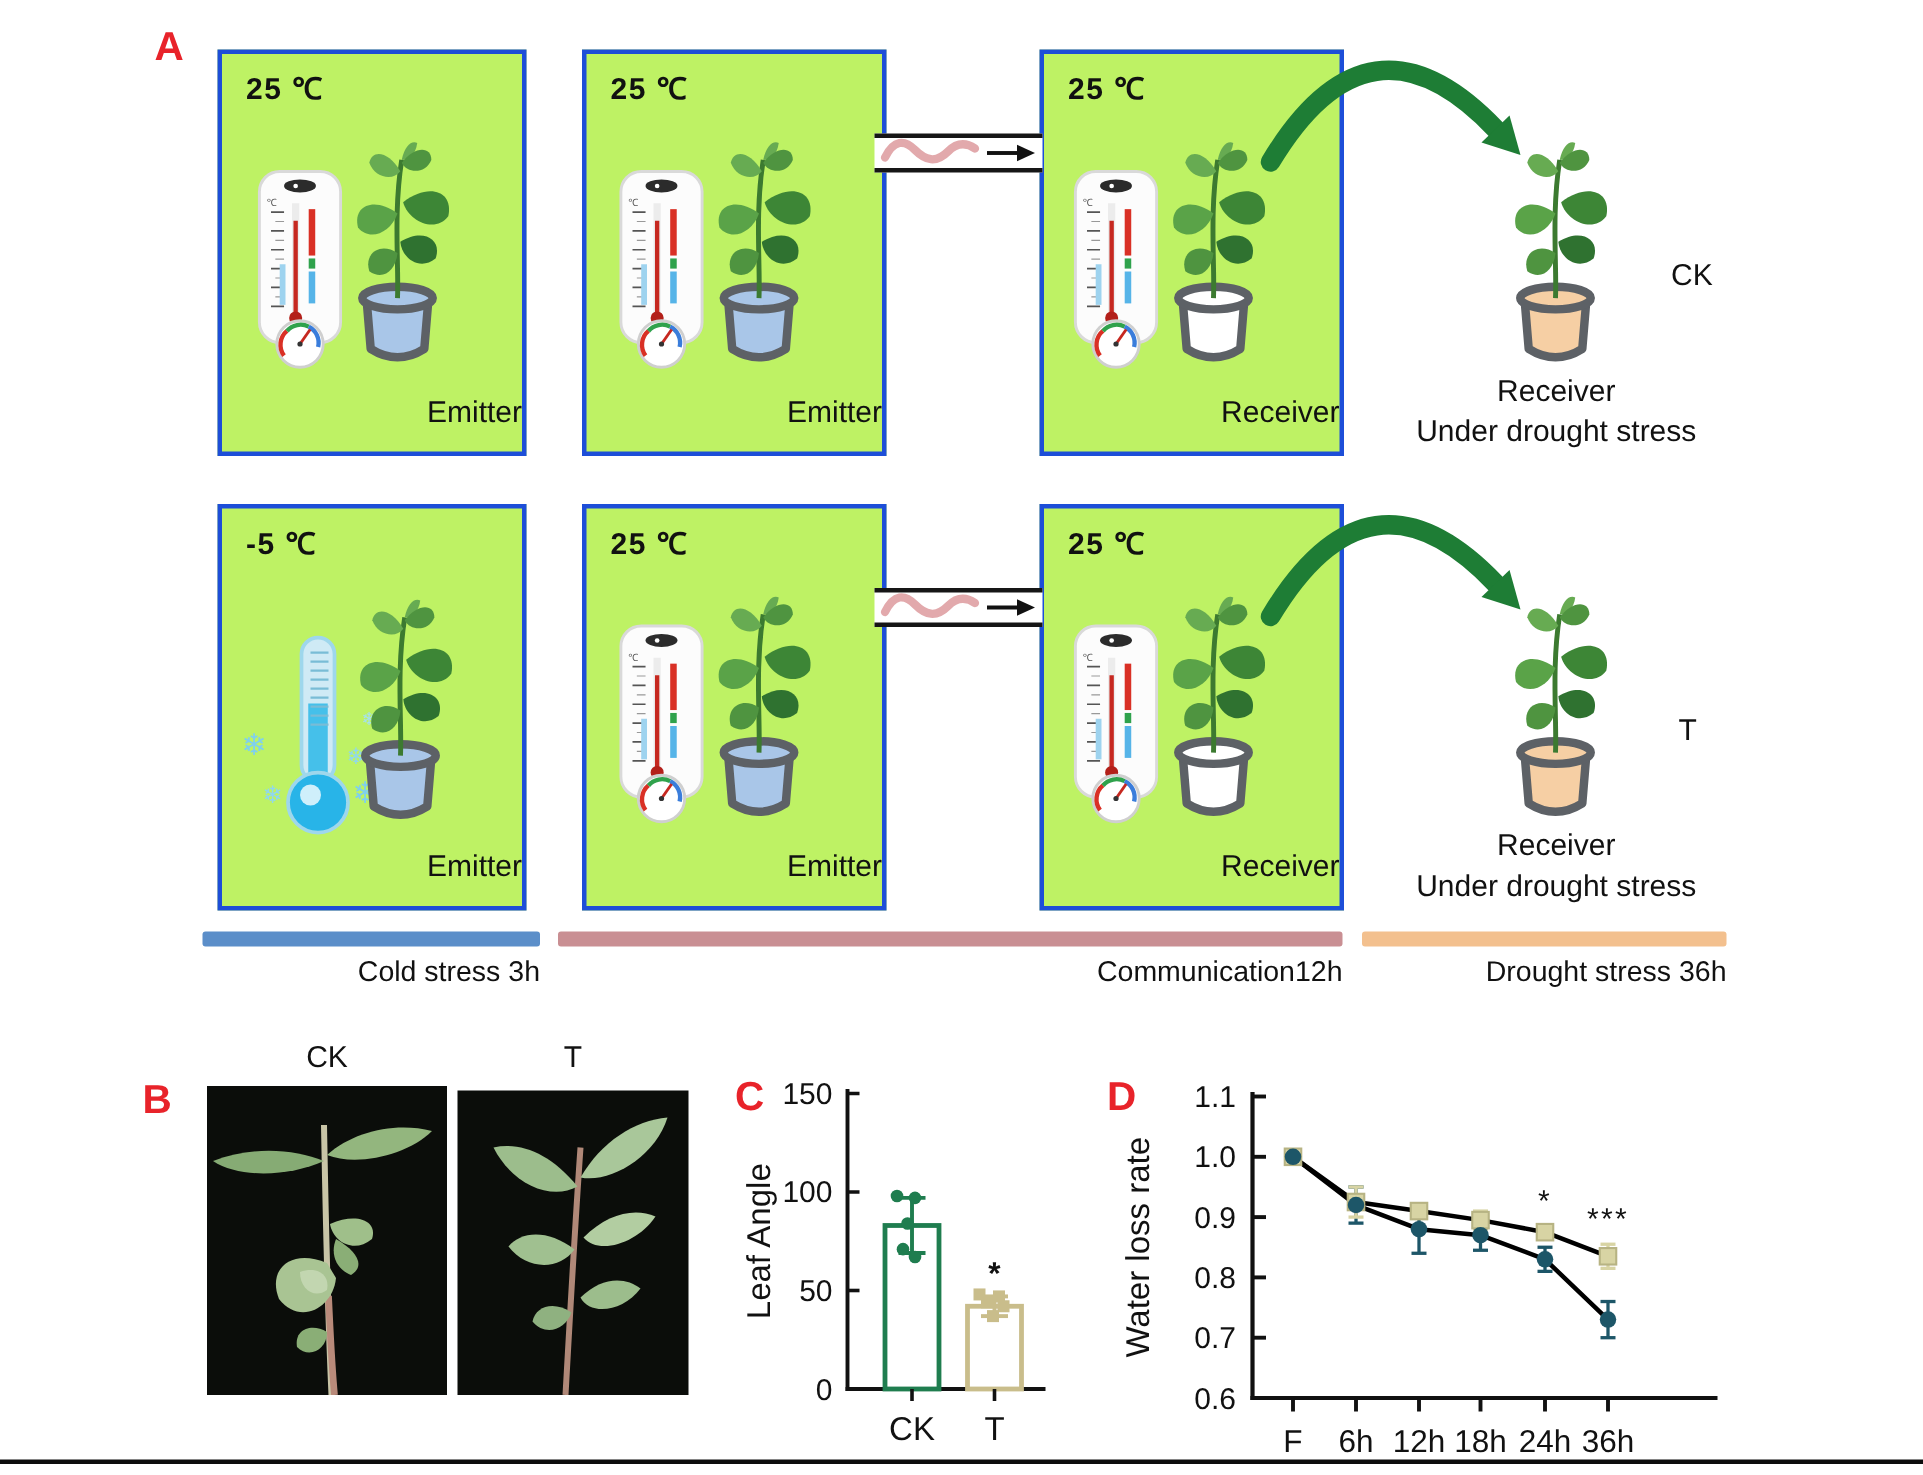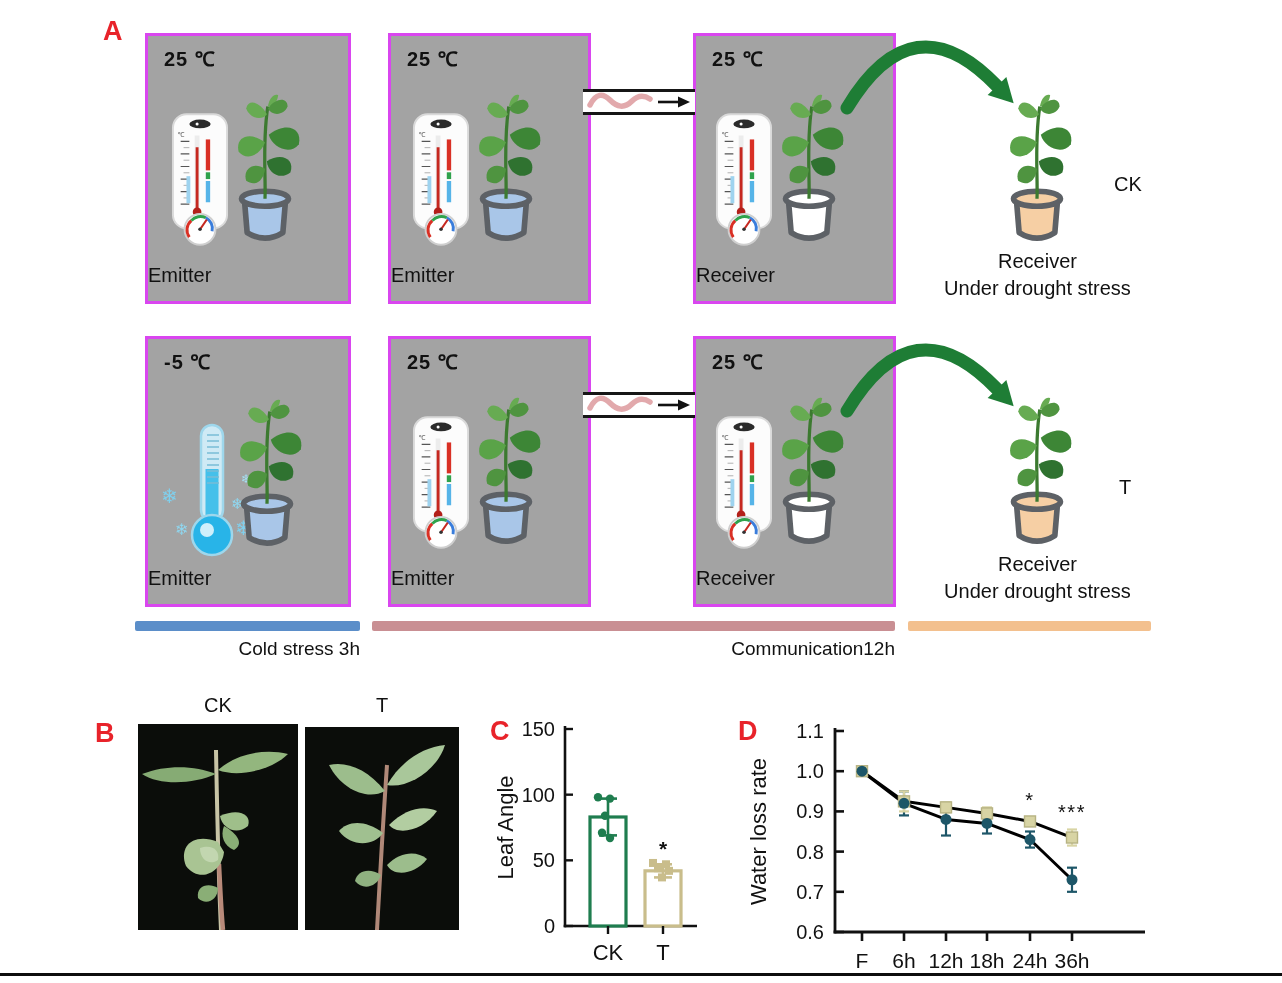--- a/index.html
+++ b/index.html
@@ -1,22 +1,22 @@
 <!DOCTYPE html>
 <html><head>
 <meta charset="utf-8">
 <style>
   html,body{margin:0;padding:0;background:#fff;}
   .fig{position:relative;width:1282px;height:983px;background:#fff;overflow:hidden;
        font-family:"Liberation Sans",sans-serif;color:#111;}
   .abs{position:absolute;}
   .panel-letter{position:absolute;font-size:27px;font-weight:bold;color:#e8232a;}
-  .chamber{position:absolute;border:3px solid #d946ef;background:#a3a3a3;z-index:1;}
+  .chamber{position:absolute;border:3px solid #1d4ed8;background:#bef264;z-index:1;}
   .temp{position:absolute;left:16px;top:9px;font-size:20px;font-weight:bold;letter-spacing:1px;}
-  .role{position:absolute;left:0;right:0;bottom:14px;text-align:left;font-size:20px;}
+  .role{position:absolute;left:0;right:0;bottom:14px;text-align:right;font-size:20px;}
   .corridor{position:absolute;width:112px;height:20px;background:#fff;
             border-top:3px solid #161616;border-bottom:3px solid #161616;z-index:3;
             display:flex;align-items:center;justify-content:center;}
   .pot-blue{color:#a9c6e8;}
   .pot-white{color:#ffffff;}
   .pot-peach{color:#f6cfa4;}
   .outcome-title{position:absolute;width:215px;text-align:center;font-size:20px;}
   .outcome-sub{position:absolute;width:215px;text-align:center;font-size:20px;}
   .group-label{position:absolute;font-size:20px;}
   .tl-bar{position:absolute;top:621px;height:10px;border-radius:2px;}
@@ -216,20 +216,21 @@
     </svg>
   <div class="outcome-title" style="left:930px;top:553px">Receiver</div>
   <div class="outcome-sub" style="left:930px;top:580px">Under drought stress</div>
   <div class="group-label" style="left:1119px;top:476px">T</div>
 
   <div class="tl-bar" style="left: 135px; width: 225px; background: rgb(91, 142, 201);"></div>
   <div class="tl-label" style="left:135px;width:225px">Cold stress 3h</div>
   <div class="tl-bar" style="left: 372px; width: 523px; background: rgb(201, 143, 147);"></div>
   <div class="tl-label" style="left:372px;width:523px">Communication12h</div>
   <div class="tl-bar" style="left: 908px; width: 243px; background: rgb(243, 192, 142);"></div>
+  <div class="tl-label" style="left:908px;width:243px">Drought stress 36h</div>
 
   <div class="panel-letter" style="left:95px;top:718px">B</div>
   <div class="photo-label" style="left:138px;top:694px;width:160px">CK</div>
   <div class="photo-label" style="left:305px;top:694px;width:154px">T</div>
 
   <div class="photo" style="left:138px;top:724px;width:160px;height:206px">
     <svg width="160" height="206" viewBox="0 0 160 206">
       <path d="M78 26 C79 80 80 140 83 206" stroke="#c8c4a6" stroke-width="4" fill="none"></path>
       <path d="M81 140 C82 160 83 185 85 206" stroke="#b98a7a" stroke-width="4.5" fill="none"></path>
       <path d="M4 50 C30 40 58 42 78 50 C56 60 22 62 4 50 Z" fill="#86ab74"></path>

